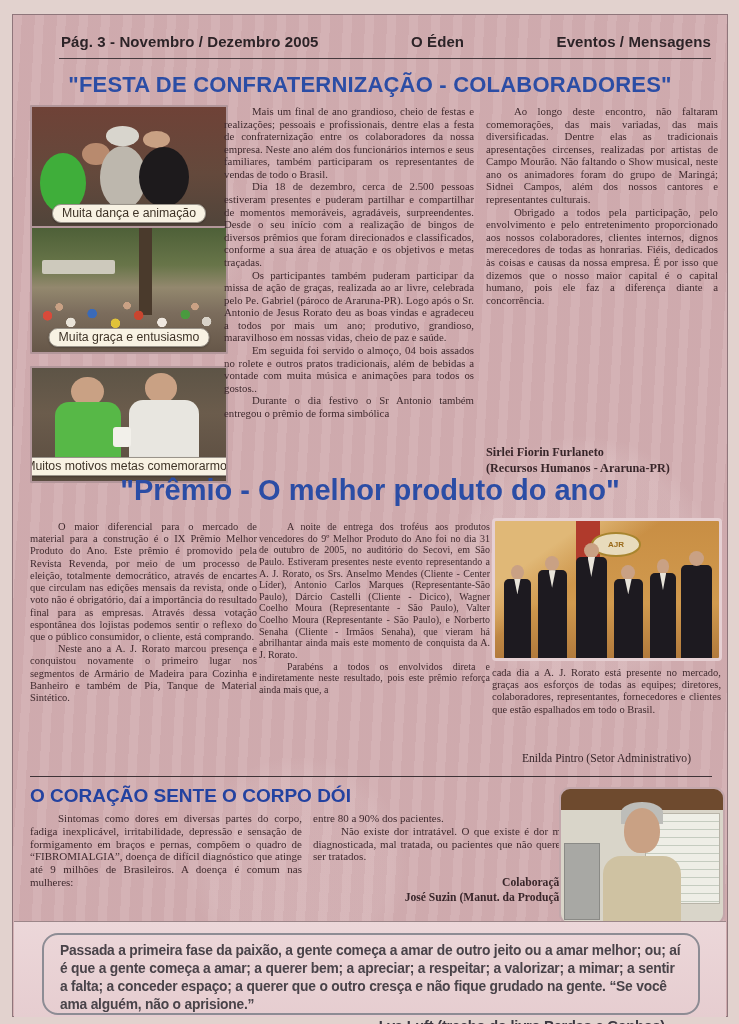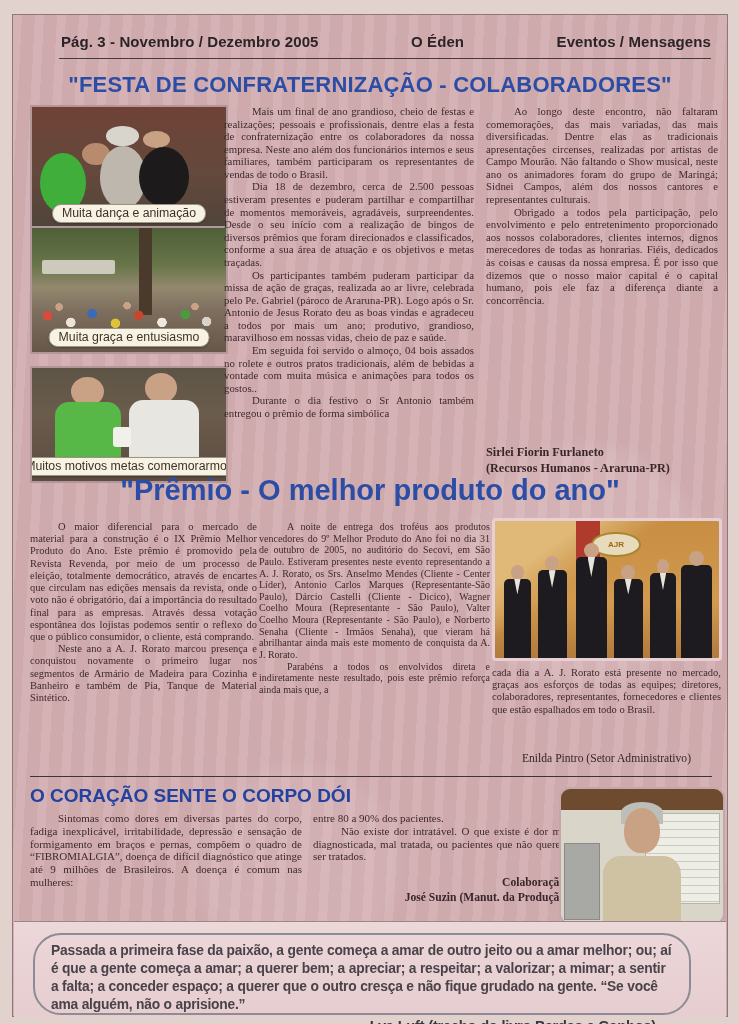--- a/index.html
+++ b/index.html
@@ -119,22 +119,22 @@
   .suzin-body { position:absolute; left:26%; bottom:-2%; width:48%; height:52%; background:#cfc2a2; border-radius:18px 18px 0 0; }
   .suzin-head { position:absolute; left:39%; top:14%; width:22%; height:34%; background:#c9a184; border-radius:50% 50% 45% 45%; }
   .suzin-hair { position:absolute; left:37%; top:10%; width:26%; height:16%; background:#bdbdb9; border-radius:50% 50% 0 0; }
   
   .band {
     position:absolute; left:1px; right:1px; top:906px; height:96px;
     background:linear-gradient(180deg,#ecd7d9,#e6cdd0);
     border-top:1px solid #9c8689;
   }
   .qbox {
-    position:absolute; left:19px; top:11px; width:658px; height:82px;
-    border:2px solid #8d8c94; border-radius:28px;
+    position:absolute; left:28px; top:11px; width:658px; height:82px;
+    border:2px solid #8d8c94; border-radius:16px;
     padding:7px 15px 0 16px;
     font-family:"Liberation Sans", sans-serif; font-weight:bold;
     font-size:13.8px; line-height:1.3; color:#494349; letter-spacing:-0.2px;
     text-align:left;
   }
   .qattr { text-align:right; margin-top:3px; padding-right:18px; font-size:14.6px; color:#3c3740; }
 </style>
 </head>
 <body>
 

